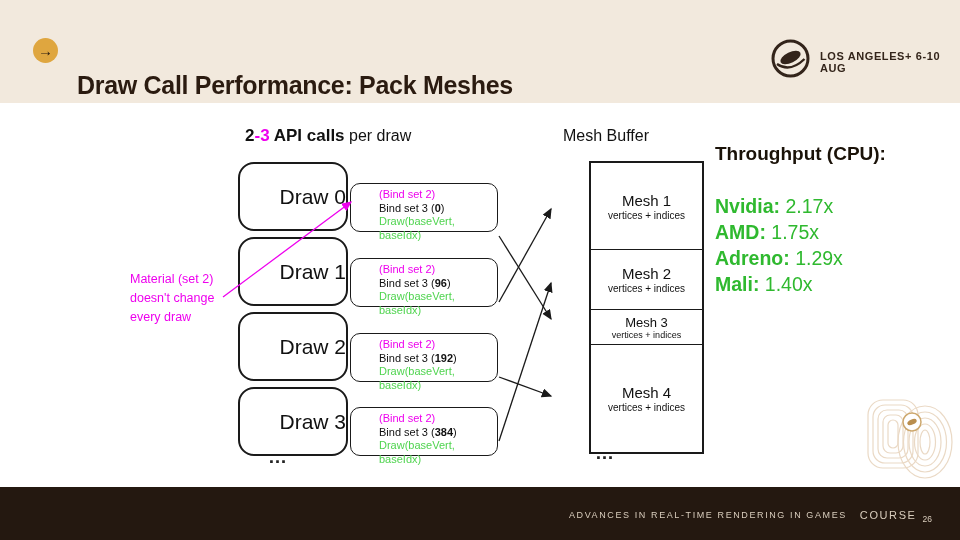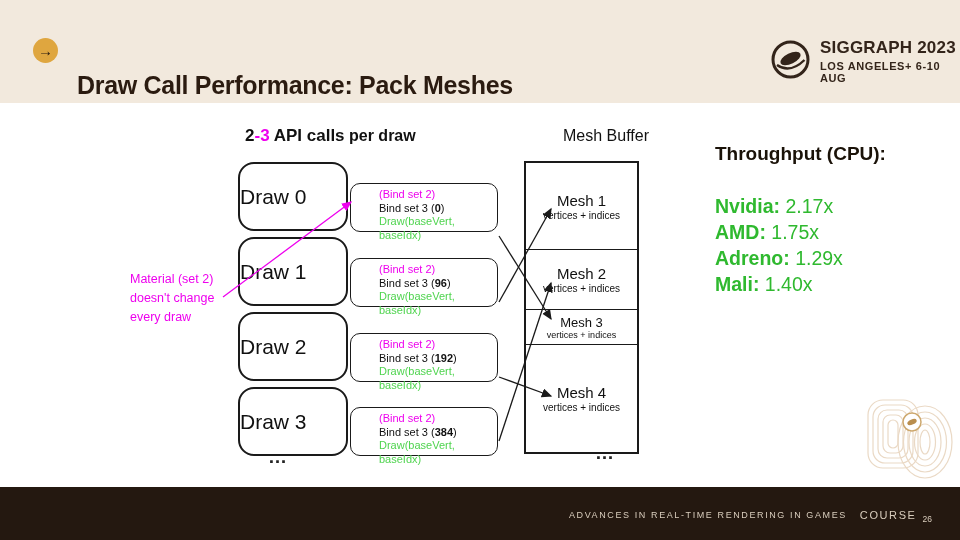--- a/index.html
+++ b/index.html
@@ -14,37 +14,37 @@
   .title{position:absolute;left:77px;top:35px;font-size:25px;font-weight:700;color:#2b1b10;
          letter-spacing:-0.3px;white-space:nowrap;margin-top:36px;}
   .logo{position:absolute;left:770px;top:38px;display:flex;align-items:center;gap:9px;color:#33241a;}
   .logo-text .l1{font-size:17px;font-weight:800;letter-spacing:0.2px;}
   .logo-text .l2{font-size:11px;font-weight:700;letter-spacing:0.6px;margin-top:2px;}
 
   
   .h-api{position:absolute;left:245px;top:126px;font-size:17px;color:#111;white-space:nowrap;}
   .h-api .b{font-weight:700;}
   .h-api .m{font-weight:700;color:#ee00ee;}
-  .h-api .r{font-weight:700;font-size:16px;}
+  .h-api .r{font-weight:400;font-size:16px;}
   .h-mesh{position:absolute;left:563px;top:127px;font-size:16px;color:#111;white-space:nowrap;}
 
   
   .draw-box{position:absolute;left:238px;width:110px;height:69px;border:2px solid #1a1a1a;
-            border-radius:16px;background:#fff;display:flex;align-items:center;justify-content:flex-start;
+            border-radius:16px;background:#fff;display:flex;align-items:center;justify-content:flex-end;
             font-size:21px;color:#111;box-sizing:border-box;}
   
   .bind-box{position:absolute;left:350px;width:148px;height:49px;border:1.5px solid #1a1a1a;
             border-radius:10px;background:#fff;box-sizing:border-box;padding:4px 0 0 28px;
             font-size:11px;line-height:13.5px;color:#111;}
   .magenta{color:#ee00ee;}
   .code-green{color:#4fd44f;}
   .bold{font-weight:700;}
 
   
-  .mesh-box{position:absolute;left:524px;top:161px;width:115px;height:293px;border:2px solid #1a1a1a;
+  .mesh-box{position:absolute;left:589px;top:161px;width:115px;height:293px;border:2px solid #1a1a1a;
             background:#fff;box-sizing:border-box;display:flex;flex-direction:column;}
   .mesh-row{display:flex;flex-direction:column;align-items:center;justify-content:center;box-sizing:border-box;}
   .mesh-row + .mesh-row{border-top:1.5px solid #1a1a1a;}
   .mesh-row .mname{font-size:15px;color:#111;}
   .mesh-row .msub{font-size:10px;color:#111;margin-top:1px;}
   .mesh-row.r1{height:86px;} .mesh-row.r2{height:60px;}
   .mesh-row.r3{height:35px;} .mesh-row.r4{flex:1;}
   .mesh-row.r3 .mname{font-size:13px;} .mesh-row.r3 .msub{font-size:9px;margin-top:0;}
 
   .ellipsis{position:absolute;font-size:19px;font-weight:700;letter-spacing:3px;color:#222;}
@@ -81,21 +81,20 @@
     <div class="title">Draw Call Performance: Pack Meshes</div>
     <div class="logo">
       <span>
         <svg width="41" height="41" viewBox="0 0 41 41">
           <circle cx="20.5" cy="20.5" r="17.5" fill="none" stroke="#33241a" stroke-width="3"></circle>
           <ellipse cx="20.5" cy="19.5" rx="11" ry="5.2" fill="#33241a" transform="rotate(-26 20.5 19.5)"></ellipse>
           <path d="M7 26 Q20 35 34.5 21" fill="none" stroke="#33241a" stroke-width="2.4"></path>
         </svg>
       </span>
       <span class="logo-text">
-        <div class="l1">SIGGRAPH 2023</div>
         <div class="l2">LOS ANGELES+  6-10 AUG</div>
       </span>
     </div>
   </div>
 
   <div class="h-api">
     <span class="b">2</span><span class="m">-3</span><span class="b"> API calls</span><span class="r"> per draw</span>
   </div>
   <div class="h-mesh">Mesh Buffer</div>
 

